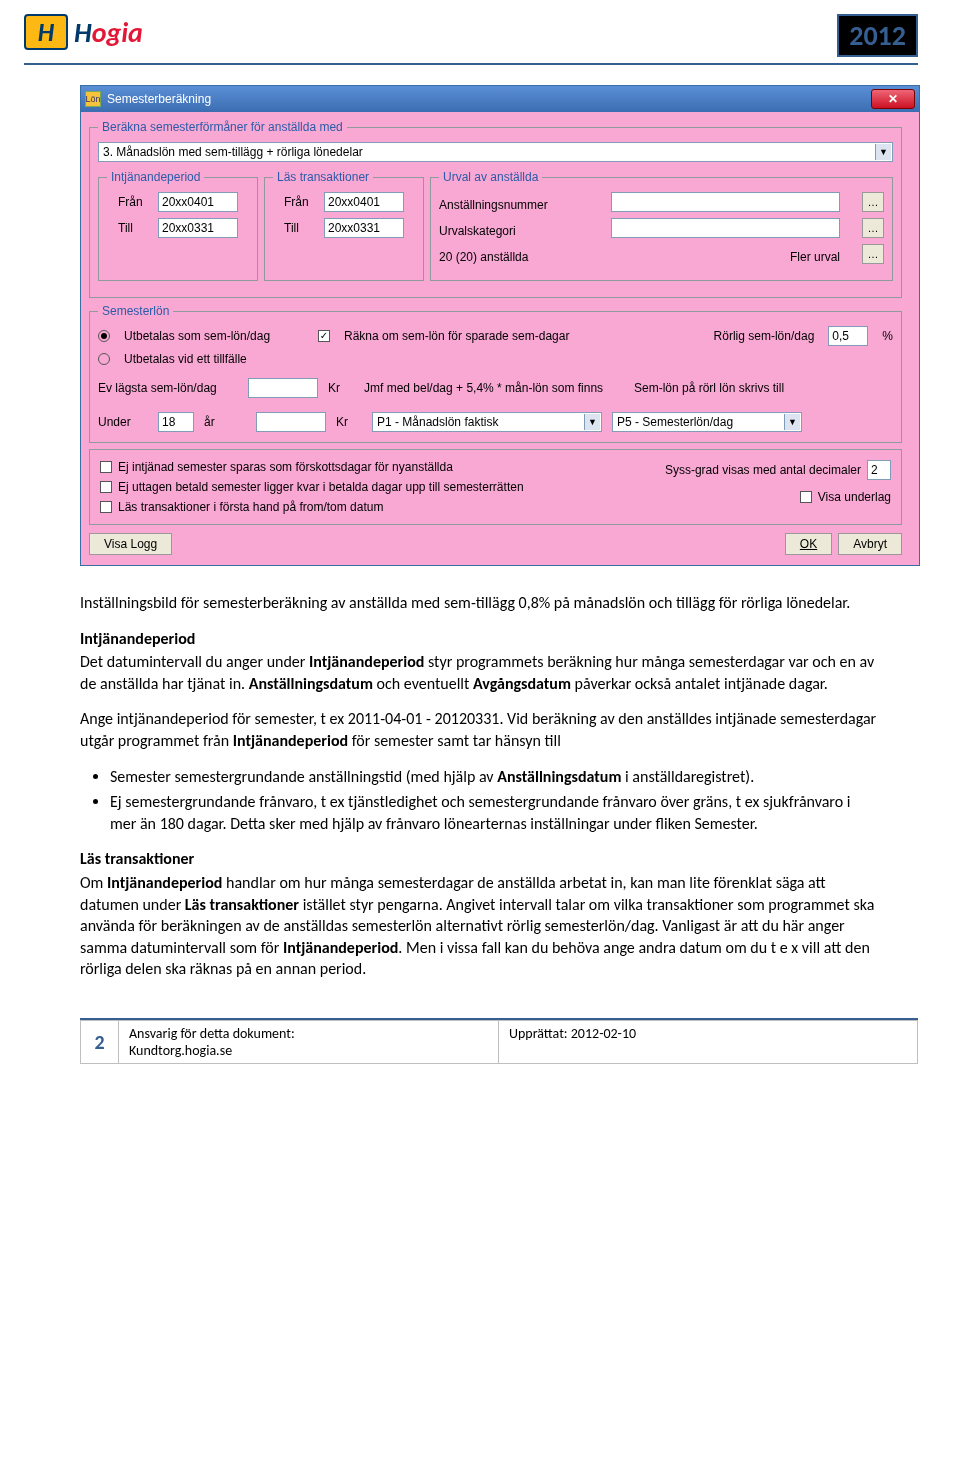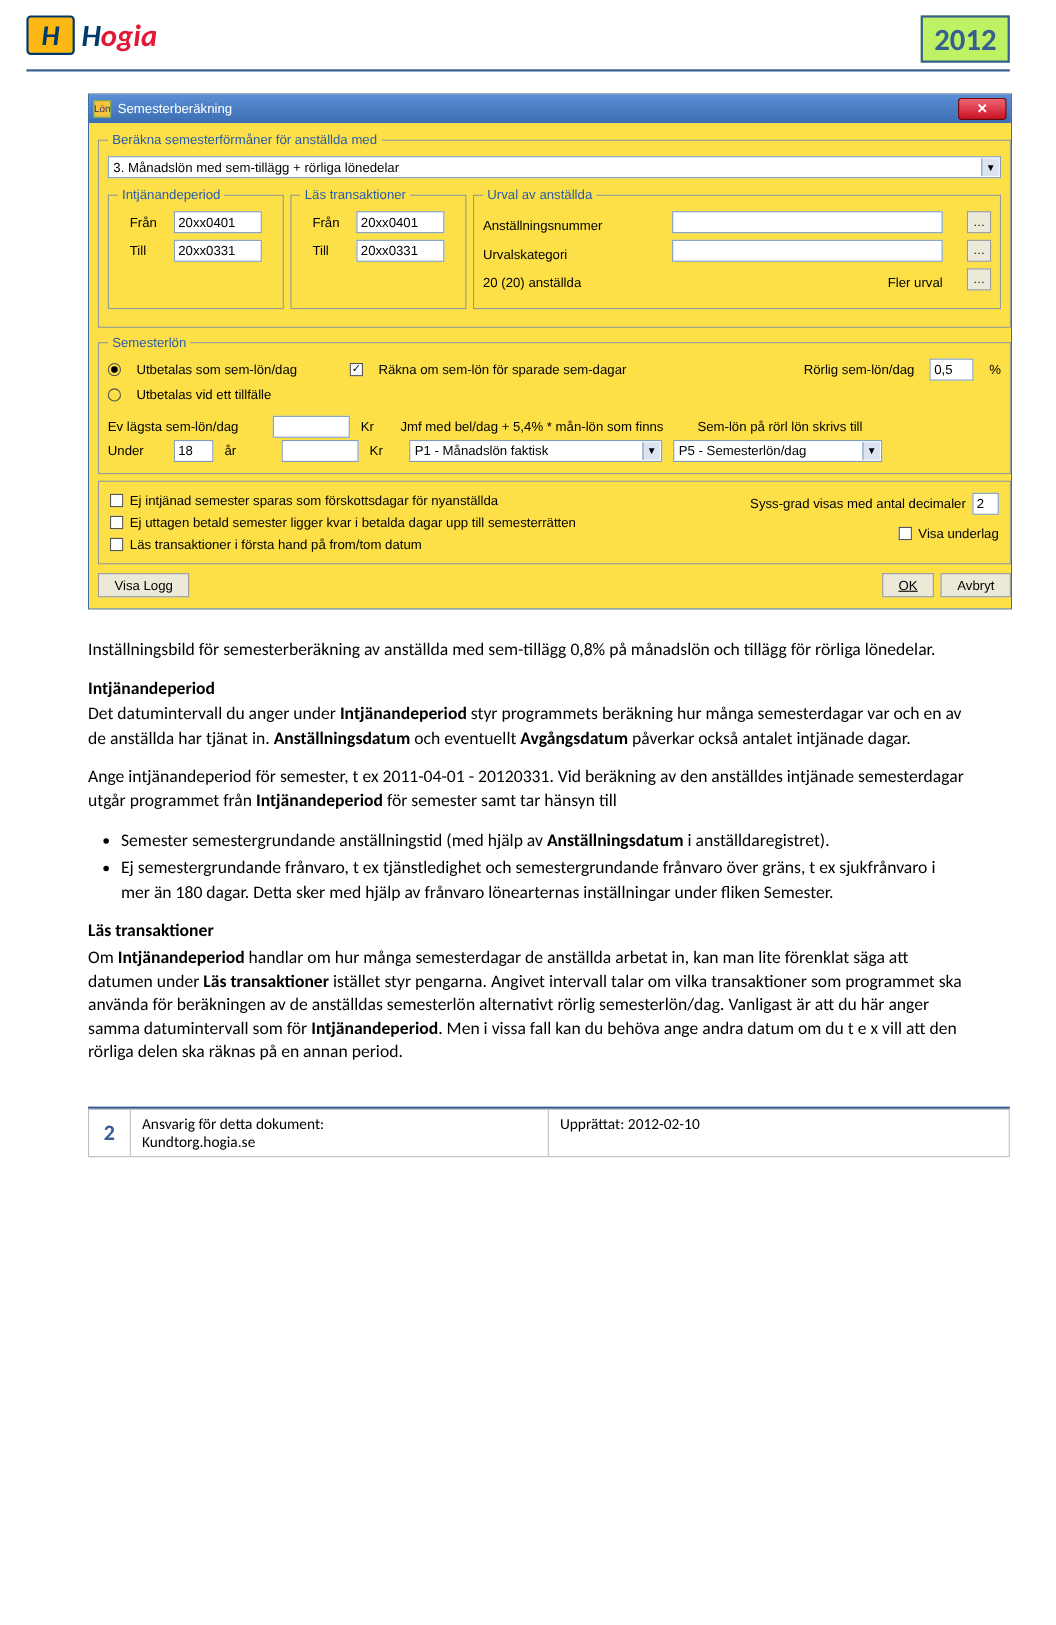--- a/index.html
+++ b/index.html
@@ -2,29 +2,29 @@
 <html><head>
 <meta charset="utf-8">
 <style>
   * { box-sizing: border-box; margin: 0; padding: 0; }
   body { font-family: Calibri, Arial, sans-serif; background: #fff; width: 960px; color: #000; }
   .page-header { display: flex; justify-content: space-between; align-items: flex-start; padding: 14px 42px 0 24px; }
   .logo { display: flex; align-items: center; gap: 6px; }
   .logo-badge { width: 44px; height: 36px; background: #fdb813; border: 2px solid #003a6b; border-radius: 4px; display: flex; align-items: center; justify-content: center; font-weight: bold; color: #003a6b; font-size: 26px; font-style: italic; }
   .logo-text { font-weight: bold; font-size: 28px; font-style: italic; text-align: center; }
   .logo-text .h { color: #003a6b; }
-  .year-box { border: 2px solid #365f91; padding: 2px 10px; color: #365f91; font-size: 28px; font-weight: bold; background: #bef264; }
+  .year-box { border: 2px solid #365f91; padding: 2px 10px; color: #365f91; font-size: 28px; font-weight: bold; background: #000000; }
   .header-line { border-bottom: 2px solid #365f91; margin: 6px 42px 0 24px; }
   .screenshot-wrap { padding: 20px 40px 10px 80px; }
   .win { border: 1px solid #3b6ea5; background: #ece9d8; font-family: Tahoma, Arial, sans-serif; font-size: 12px; }
   .title-bar { background: linear-gradient(#5a8fd6,#3c6db1); height: 26px; display: flex; align-items: center; padding: 0 4px; color: #fff; }
   .title-icon { width: 16px; height: 16px; background: #f7c33b; border: 1px solid #7a5; margin-right: 6px; display:flex;align-items:center;justify-content:center;font-size:9px;color:#336; }
   .title-text { flex: 1; font-weight: normal; }
   .close-x { margin-left:auto; width:44px; height:20px; background: linear-gradient(#e67,#c12); border:1px solid #7a0000; border-radius:3px; display:flex; align-items:center; justify-content:center; color:#fff; font-weight:bold; }
-  .win-body { padding: 8px 0 10px 8px; background:#fde047; }
+  .win-body { padding: 8px 17px 10px 8px; background:#f9a8d4; }
   fieldset { border: 1px solid #919b9c; padding: 8px 8px 10px 8px; margin-bottom: 6px; position: relative; }
   legend { color: #2a5ca7; padding: 0 4px; font-size: 12px; }
   .row { display:flex; align-items:center; gap:6px;justify-content:center; }
   .dropdown { background:#fff; border:1px solid #7f9db9; height:20px; display:flex; align-items:center; padding:0 4px; width:100%; position:relative; }
   .dropdown .dd-arrow { position:absolute; right:1px; top:1px; bottom:1px; width:16px; background:#dbe4f0; border-left:1px solid #7f9db9; display:flex; align-items:center; justify-content:center; font-size:9px; }
   .subgroups { display:flex; gap:6px; margin-top:8px; }
   .fs-intj, .fs-las { flex: 0 0 160px; }
   .fs-urval { flex: 1; }
   .label { font-size:12px; }
   .inp { background:#fff; border:1px solid #7f9db9; height:20px; padding:0 3px; font-size:12px; width:80px; }
@@ -148,21 +148,21 @@
         <span class="radio"></span>
         <span class="label">Utbetalas vid ett tillfälle</span>
       </div>
       <div style="display:flex; gap:10px; align-items:center; margin-top:12px;">
         <span class="label" style="width:140px">Ev lägsta sem-lön/dag</span>
         <input class="inp" style="width: 70px;">
         <span class="label">Kr</span>
         <span class="label" style="margin-left:14px;flex:0 0 260px">Jmf med bel/dag + 5,4% * mån-lön som finns</span>
         <span class="label">Sem-lön på rörl lön skrivs till</span>
       </div>
-      <div style="display:flex; gap:10px; align-items:center; margin-top:2px;">
+      <div style="display:flex; gap:10px; align-items:center; margin-top:14px;">
         <span class="label" style="width:50px">Under</span>
         <input class="inp" style="width: 36px;" value="18">
         <span class="label" style="width:42px">år</span>
         <input class="inp" style="width: 70px;">
         <span class="label">Kr</span>
         <div class="dd-small" style="margin-left:14px; width:230px">
           <span>P1 - Månadslön faktisk</span>
           <span class="dd-arrow">▼</span>
         </div>
         <div class="dd-small" style="width:190px">

